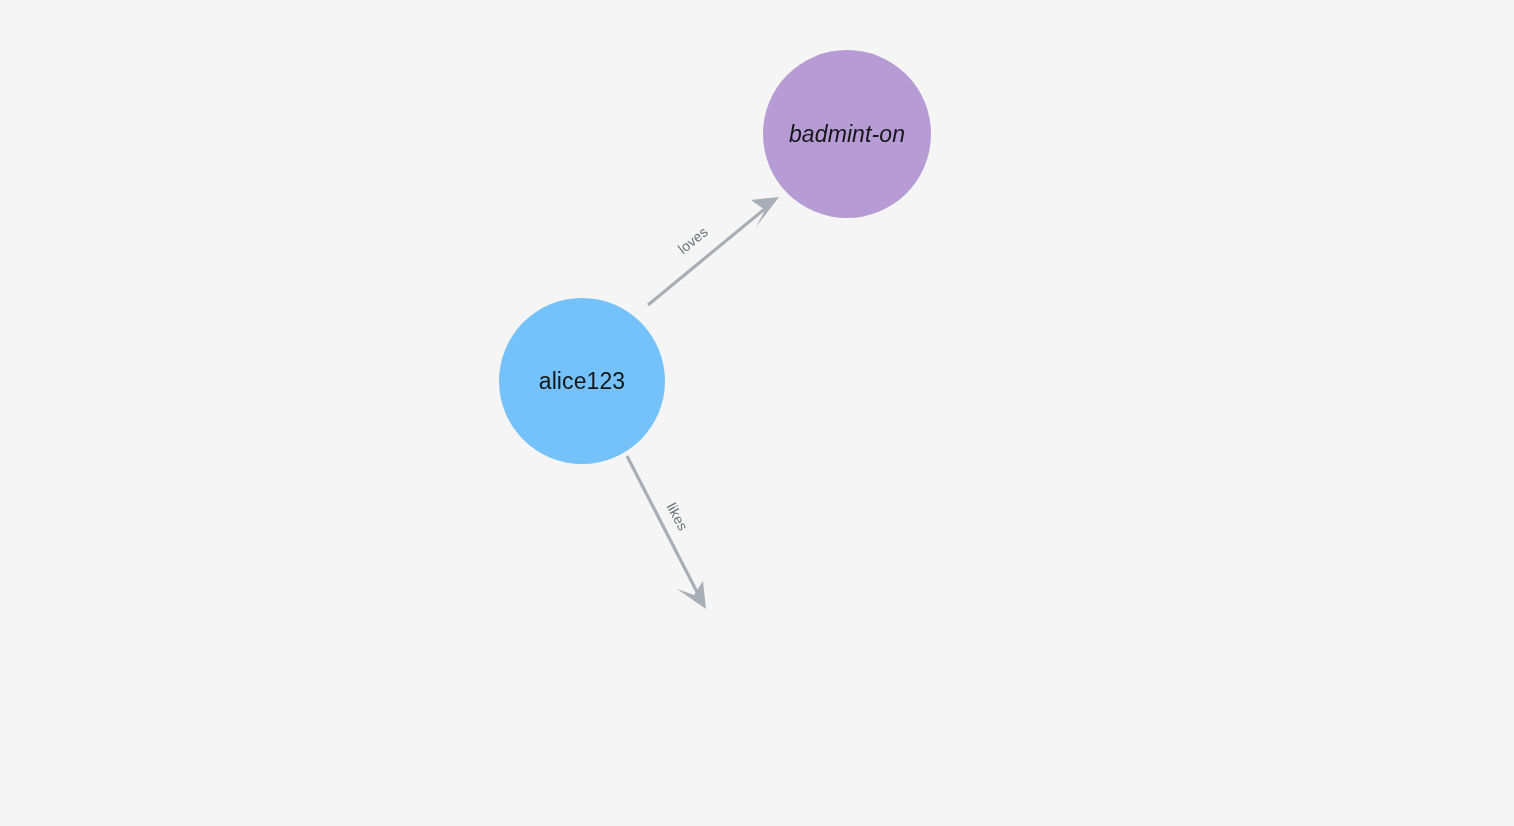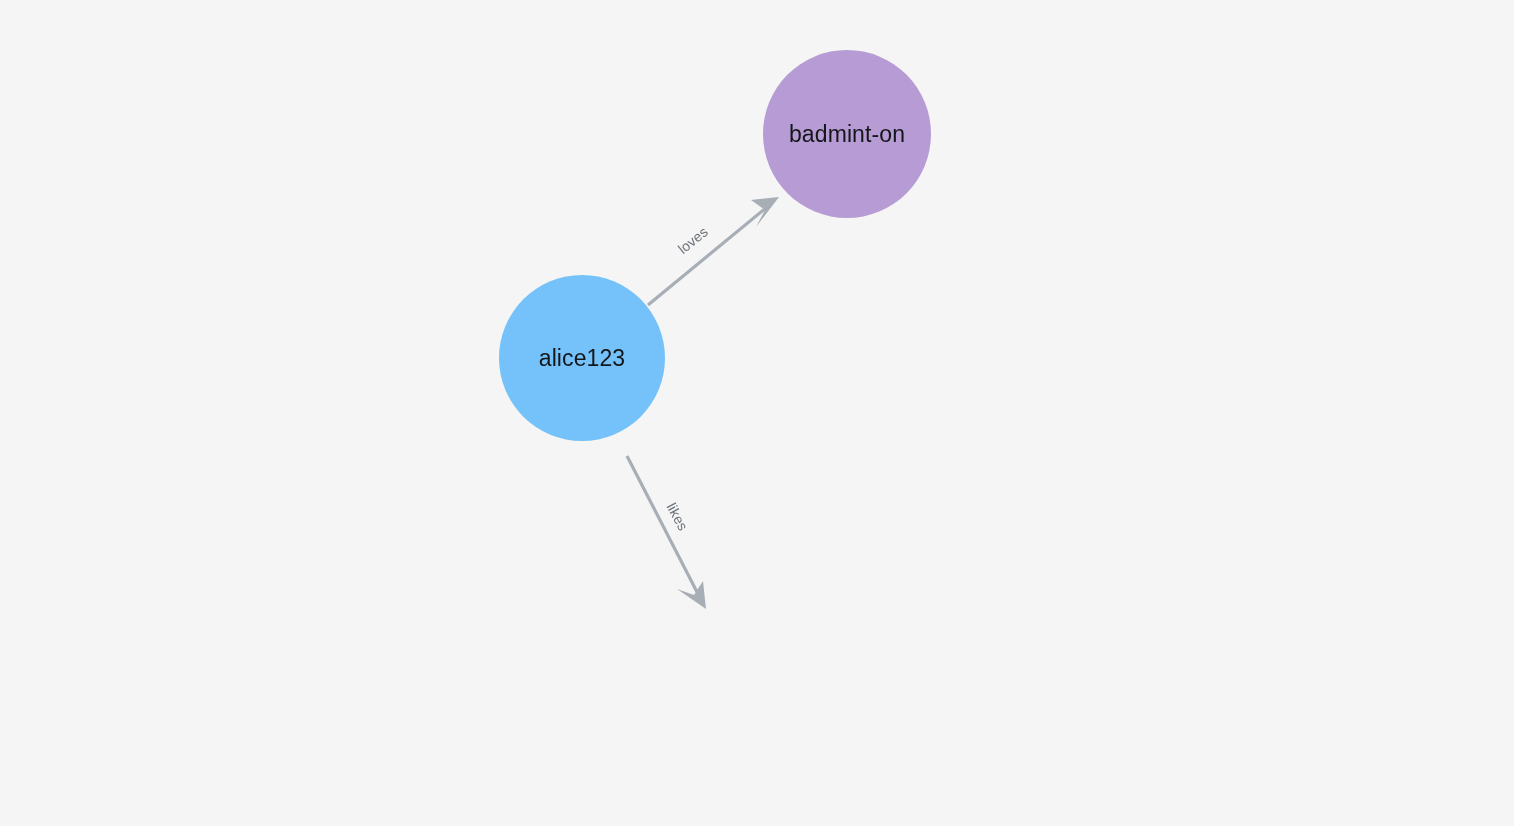--- a/index.html
+++ b/index.html
@@ -60,20 +60,21 @@
     width: 78%;
     word-break: break-word;
     hyphens: auto;
     user-select: none;
   }
   .node-person {
     background: #75c2fa;
   }
   .node-interest {
     background: #b79bd4;
+    font-style: italic;
   }
 </style>
 </head>
 <body>
 
 <div id="graph-canvas">
 
   <svg id="graph-svg" viewBox="0 0 1514 826" xmlns="http://www.w3.org/2000/svg">
 
     <g>
@@ -82,21 +83,21 @@
       <text class="edge-label" x="696" y="244" text-anchor="middle" transform="rotate(-39 696 244)">loves</text>
     </g>
 
     <g>
       <line class="edge-line" x1="627" y1="456" x2="697" y2="592"></line>
       <polygon class="edge-head" points="706,609 703,581 694,595 677,589"></polygon>
       <text class="edge-label" x="673" y="519" text-anchor="middle" transform="rotate(62 673 519)">likes</text>
     </g>
   </svg>
 
-  <div class="node node-person" style="left:499px; top:275px; width:166px; height:166px;">
+  <div class="node node-person" style="left:499px; top:298px; width:166px; height:166px;">
     <span class="node-label">alice123</span>
   </div>
 
   <div class="node node-interest" style="left:763px; top:50px; width:168px; height:168px;">
     <span class="node-label">badmint-­on</span>
   </div>
 
 
 </div>
 

